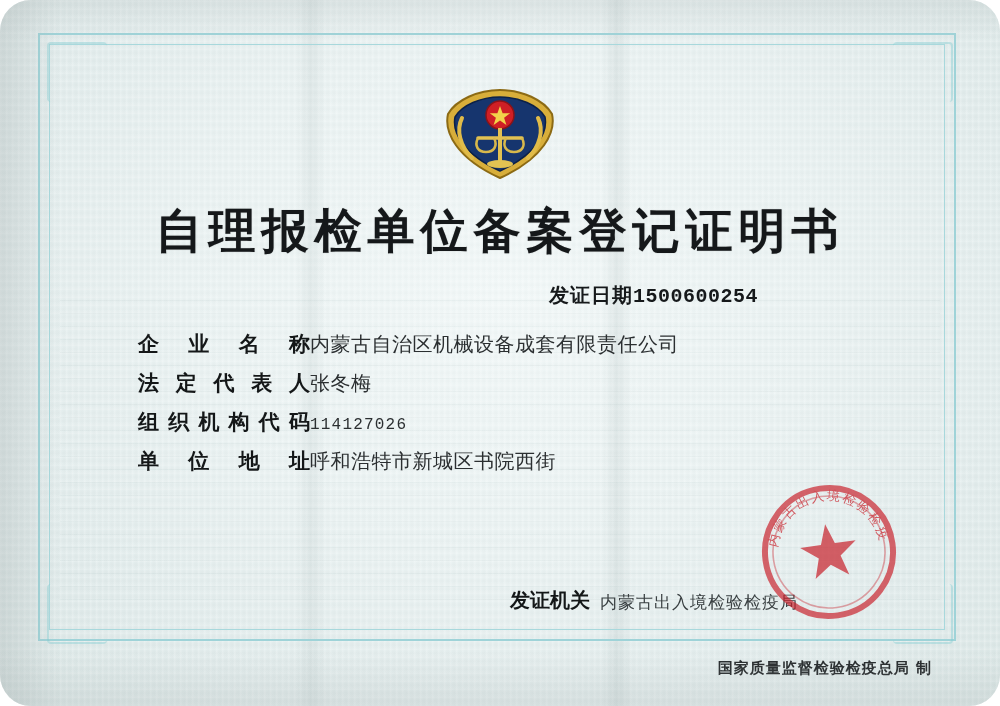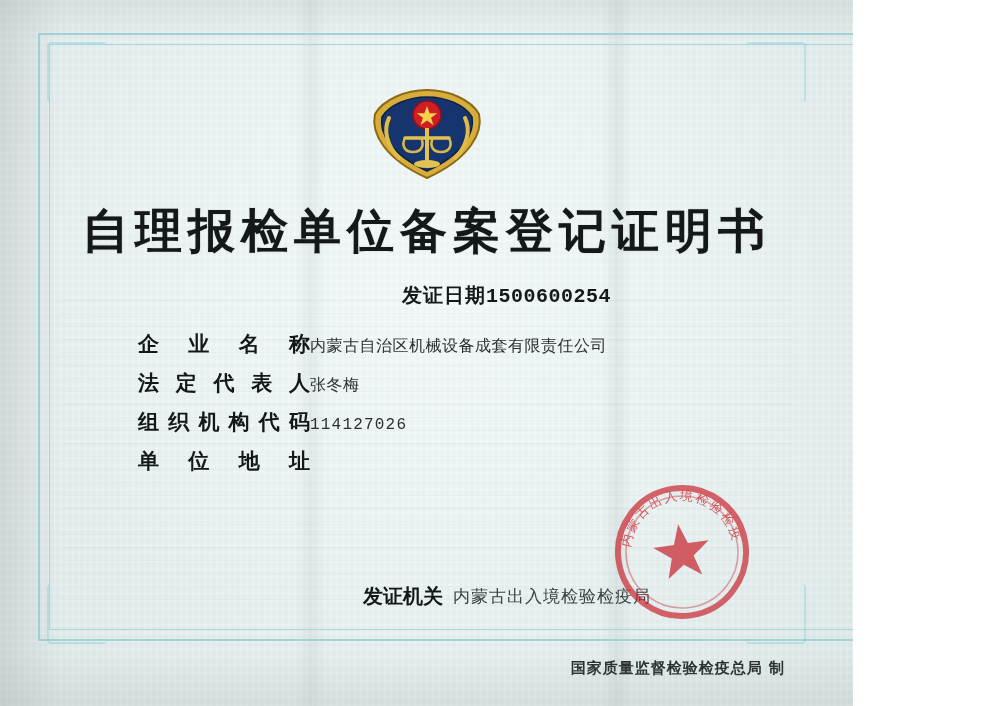--- a/index.html
+++ b/index.html
@@ -10,25 +10,26 @@
   body {
     width: 1000px;
     height: 706px;
     font-family: "DejaVu Sans", sans-serif;
     overflow: hidden;
   }
 
   
   #certificate {
     position: relative;
-    width: 853px;
+    width: 1000px;
     height: 706px;
     background:
       radial-gradient(ellipse at 50% 42%, #f2f8f8 0%, #eaf2f2 45%, #e2ecec 75%, #dbe7e6 100%);
     overflow: hidden;
+    border-radius: 31px;
   }
 
   
   .paper-texture {
     position: absolute;
     inset: 0;
     background:
       repeating-linear-gradient(90deg, rgba(255,255,255,0.22) 0px, rgba(255,255,255,0) 2px, rgba(0,0,0,0.012) 4px, rgba(255,255,255,0) 6px),
       repeating-linear-gradient(0deg, rgba(255,255,255,0.18) 0px, rgba(255,255,255,0) 3px, rgba(0,0,0,0.01) 5px, rgba(255,255,255,0) 8px);
     pointer-events: none;
@@ -156,42 +157,42 @@
     font-weight: 700;
     color: #141718;
     letter-spacing: 0px;
     white-space: nowrap;
   }
   .field-label.spread {
     display: flex;
     justify-content: space-between;
   }
   .field-value {
-    font-size: 16px;
+    font-size: 20px;
     color: #2b2f31;
     letter-spacing: 0.5px;
     white-space: nowrap;
   }
   .field-value.mono {
     font-family: Liberation Mono, monospace;
     font-size: 16px;
     letter-spacing: 1.2px;
   }
 
   
   .issuer-block {
     position: absolute;
     right: 130px;
     bottom: 92px;
     width: 420px;
     text-align: left;
   }
   .issuer-row {
     display: flex;
-    align-items: center;
+    align-items: flex-end;
     height: 36px;
     justify-content: flex-start;
     padding-left: 60px;
   }
   .issuer-label {
     font-size: 20px;
     font-weight: 700;
     color: #141718;
     white-space: nowrap;
     margin-right: 10px;
@@ -309,20 +310,21 @@
       <div class="field-value mono">114127026</div>
     </div>
 
     <div class="field-row">
       <div class="field-label spread">
         <span>单</span>
         <span>位</span>
         <span>地</span>
         <span>址</span>
       </div>
+      <div class="field-value">呼和浩特市新城区书院西街</div>
     </div>
 
   </div>
 
   <div class="issuer-block">
     <div class="issuer-row">
       <span class="issuer-label">发证机关</span>
       <span class="issuer-value">内蒙古出入境检验检疫局</span>
     </div>
   </div>

